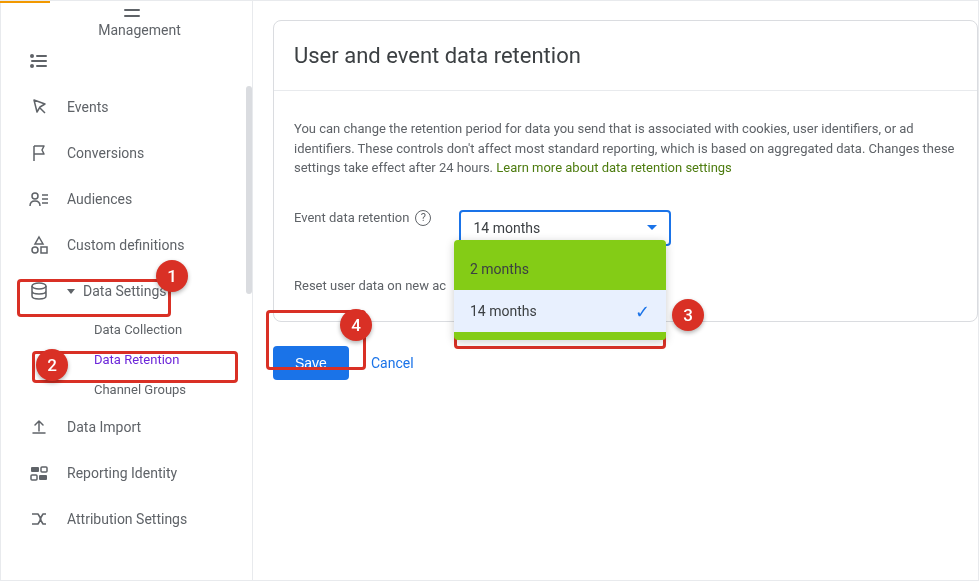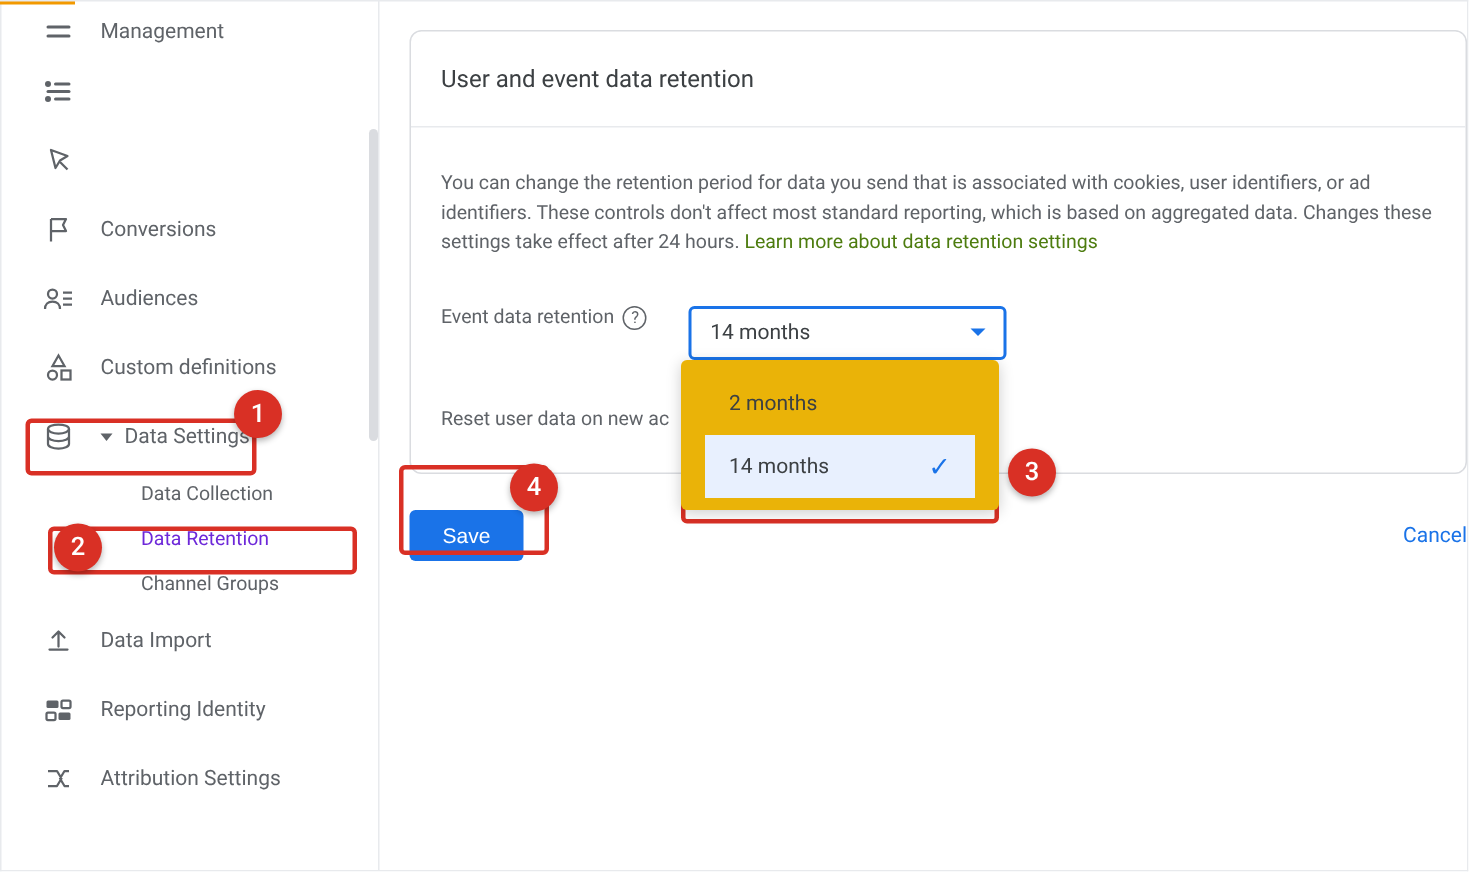--- a/index.html
+++ b/index.html
@@ -123,21 +123,21 @@
     .card {
       border: 1px solid #dadce0;
       border-radius: 8px;
       margin-right: 0;
       background: #fff;
     }
     .card-header {
       padding: 22px 20px;
       border-bottom: 1px solid #e8eaed;
       color: #3c4043;
-      font-size: 16px;
+      font-size: 22px;
       font-weight: 400;
     }
     .card-body {
       padding: 28px 20px 28px 20px;
     }
     .desc {
       line-height: 1.5;
       color: #5f6368;
       font-size: 13px;
     }
@@ -179,25 +179,25 @@
       width: 0; height: 0;
       border-left: 5px solid transparent;
       border-right: 5px solid transparent;
       border-top: 5px solid #1a73e8;
     }
     .dropdown-panel {
       position: absolute;
       top: 240px;
       left: 454px;
       width: 212px;
-      background: #eab308;
+      background: #84cc16;
       box-shadow: 0 2px 10px rgba(0,0,0,0.2);
       border-radius: 4px;
       z-index: 30;
-      padding: 8px 16px;
+      padding: 8px 0;
     }
     .dd-opt {
       height: 42px;
       padding: 0 16px;
       display: flex;
       align-items: center;
       color: #3c4043;
       cursor: pointer;
     }
     .dd-opt.selected {
@@ -206,21 +206,20 @@
     .dd-opt .chk {
       margin-left: auto;
       color: #1a73e8;
       font-size: 18px;
     }
     .actions {
       margin-top: 24px;
       display: flex;
       align-items: center;
       gap: 22px;
-      justify-content: space-between;
     }
     .btn-save {
       background: #1a73e8;
       color: #fff;
       border: none;
       border-radius: 4px;
       padding: 9px 22px;
       font-size: 14px;
       font-weight: 500;
       cursor: pointer;
@@ -236,21 +235,21 @@
 <body>
 
 <div class="top-accent"></div>
 <div class="border-top"></div>
 
 <div class="container">
 
   <div class="sidebar">
     <div class="scroll-thumb"></div>
 
-    <div class="nav-item" style="height:34px;">
+    <div class="nav-item" style="height:34px;flex-direction:column;">
       <span class="icon">
         <svg width="18" height="18" viewBox="0 0 18 18">
             <path d="M2 6h14M2 12h14" stroke="#5f6368" stroke-width="2" stroke-linecap="round"></path>
           </svg>
       </span>
       <span class="label">Management</span>
     </div>
 
     <div class="nav-item">
       <span class="icon">
@@ -264,20 +263,21 @@
       </span>
     </div>
 
     <div class="nav-item">
       <span class="icon">
         <svg width="20" height="20" viewBox="0 0 20 20">
             <path d="M5 3l3 12 3-5 5-3z" fill="none" stroke="#5f6368" stroke-width="1.5" stroke-linejoin="round"></path>
             <path d="M11 11l5 5" stroke="#5f6368" stroke-width="1.5"></path>
           </svg>
       </span>
+      <span class="label">Events</span>
     </div>
 
     <div class="nav-item">
       <span class="icon">
         <svg width="20" height="20" viewBox="0 0 20 20">
             <path d="M5 3v15M5 3h10l-2 4 2 4H5" fill="none" stroke="#5f6368" stroke-width="1.5" stroke-linejoin="round"></path>
           </svg>
       </span>
       <span class="label">Conversions</span>
     </div>

